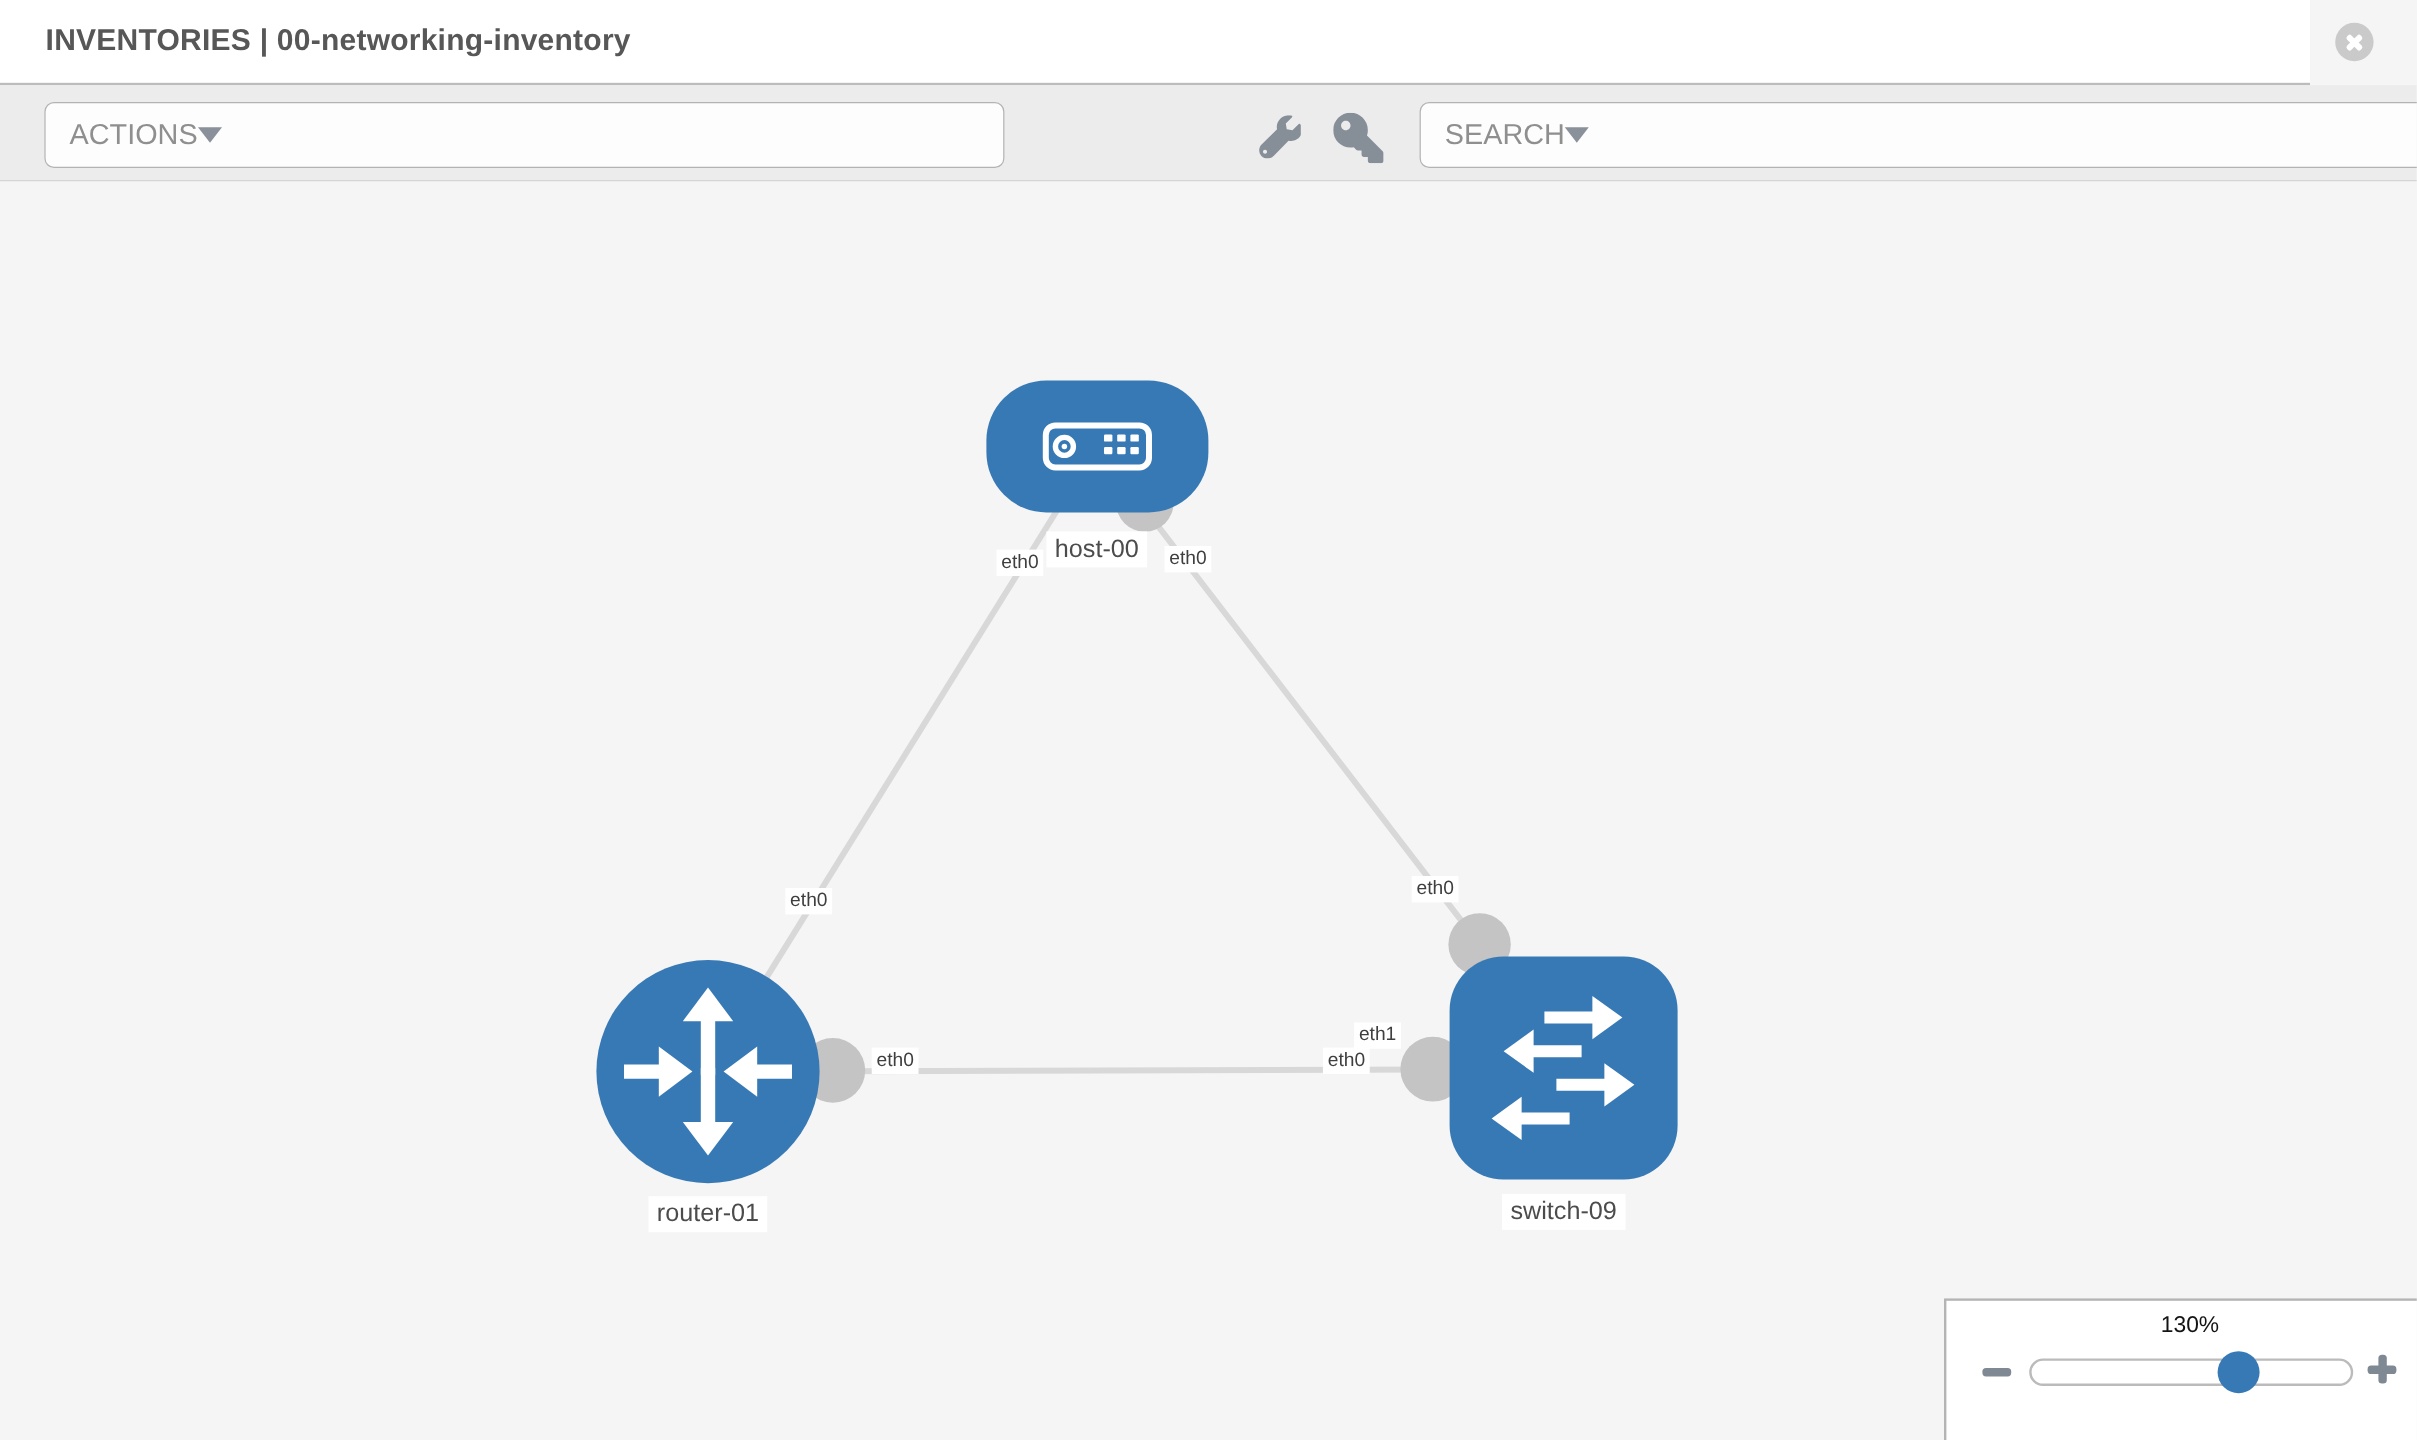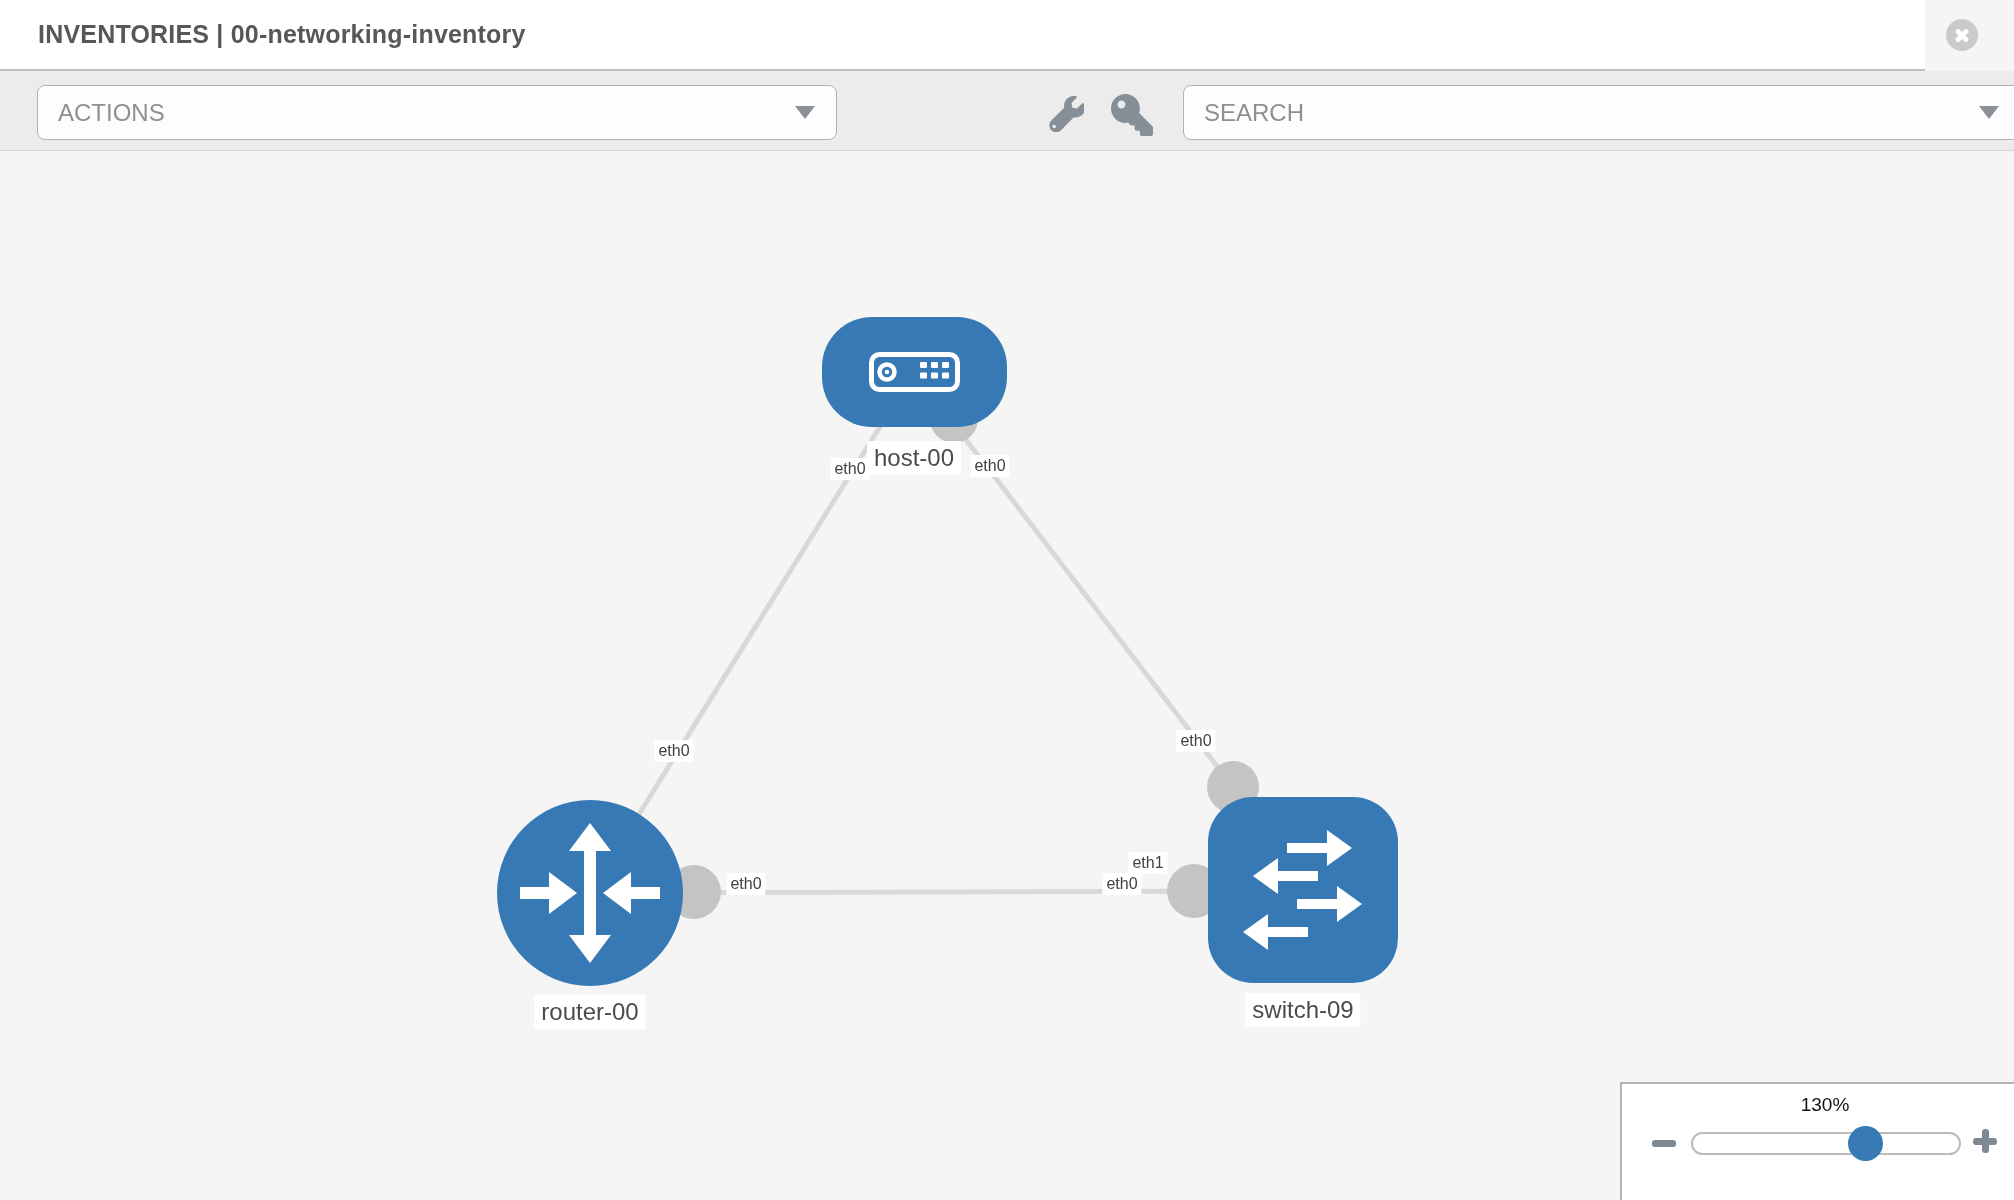--- a/index.html
+++ b/index.html
@@ -17,37 +17,37 @@
     background:#cacaca;cursor:pointer;}
   .close-x{position:absolute;left:0;top:0;width:100%;height:100%;}
   .close-x::before,.close-x::after{content:"";position:absolute;left:8px;top:13.5px;width:16px;height:5px;
     border-radius:2px;background:#ffffff;}
   .close-x::before{transform:rotate(45deg);}
   .close-x::after{transform:rotate(-45deg);}
   
   .toolbar{position:absolute;top:71px;left:0;width:2014px;height:79px;background:#ececec;
     border-bottom:1px solid #d5d5d5;z-index:6;}
   .dropdown{position:absolute;top:14px;height:55px;background:#fdfdfd;border:1px solid #b3b3b3;
-    border-radius:8px;box-sizing:border-box;display:flex;align-items:center;justify-content:space-between;
+    border-radius:8px;box-sizing:border-box;display:flex;align-items:center;justify-content:flex-start;
     padding:0 21px 0 20px;font-size:24px;color:#8f8f8f;cursor:pointer;}
   .dropdown-actions{left:37px;width:800px;}
   .dropdown-search{left:1183px;width:838px;}
   .caret{width:0;height:0;border-left:10px solid transparent;border-right:10px solid transparent;
     border-top:13px solid #8a919a;}
   .tool-icon{position:absolute;cursor:pointer;}
   .icon-wrench{left:1048px;top:25px;width:36px;height:36px;}
   .icon-key{left:1111px;top:23px;width:42px;height:42px;}
   
   .canvas{position:absolute;top:151px;left:0;width:2014px;height:1049px;background:#f5f5f5;z-index:1;}
   #topology-svg{position:absolute;top:0;left:0;z-index:1;}
   
   .eth-label{position:absolute;transform:translate(-50%,-50%);background:#ffffff;color:#3f3f3f;
     font-size:16px;line-height:1.25;padding:1px 4px;white-space:nowrap;z-index:2;}
   .node-label{position:absolute;transform:translate(-50%,-50%);background:#ffffff;color:#4c4c4c;
-    font-size:24px;line-height:1.25;padding:2px 7px;white-space:nowrap;z-index:3;}
+    font-size:21px;line-height:1.25;padding:2px 7px;white-space:nowrap;z-index:3;}
   
   .zoom-panel{position:absolute;left:1620px;top:1082px;width:420px;height:150px;background:#ffffff;
     border:2px solid #b4b4b4;box-sizing:border-box;z-index:5;}
   .zoom-level{position:absolute;left:148px;top:10px;width:110px;text-align:center;
     font-size:19px;color:#141414;}
   .zoom-minus{position:absolute;left:30px;top:56px;width:24px;height:7px;background:#7f8994;
     border-radius:3px;cursor:pointer;}
   .zoom-track{position:absolute;left:69px;top:48px;width:270px;height:23px;background:#ffffff;
     border:2px solid #bbbbbb;border-radius:13px;box-sizing:border-box;cursor:pointer;}
   .zoom-handle{position:absolute;left:226px;top:42px;width:35px;height:35px;border-radius:50%;
@@ -147,21 +147,21 @@
 
 <div class="eth-label" style="left:850px;top:469px;">eth0</div>
 <div class="eth-label" style="left:674px;top:751px;">eth0</div>
 <div class="eth-label" style="left:990px;top:466px;">eth0</div>
 <div class="eth-label" style="left:1196px;top:741px;">eth0</div>
 <div class="eth-label" style="left:746px;top:884px;">eth0</div>
 <div class="eth-label" style="left:1122px;top:884px;">eth0</div>
 <div class="eth-label" style="left:1148px;top:863px;">eth1</div>
 
 <div class="node-label" style="left:914px;top:458px;">host-00</div>
-<div class="node-label" style="left:590px;top:1012px;">router-00</div>
+<div class="node-label" style="left:590px;top:1012px;">router-01</div>
 <div class="node-label" style="left:1303px;top:1010px;">switch-09</div>
 
 <div class="zoom-panel">
   <div class="zoom-level">130%</div>
   <div class="zoom-minus"></div>
   <div class="zoom-track"></div>
   <div class="zoom-handle"></div>
   <div class="zoom-plus"></div>
 </div>
 

